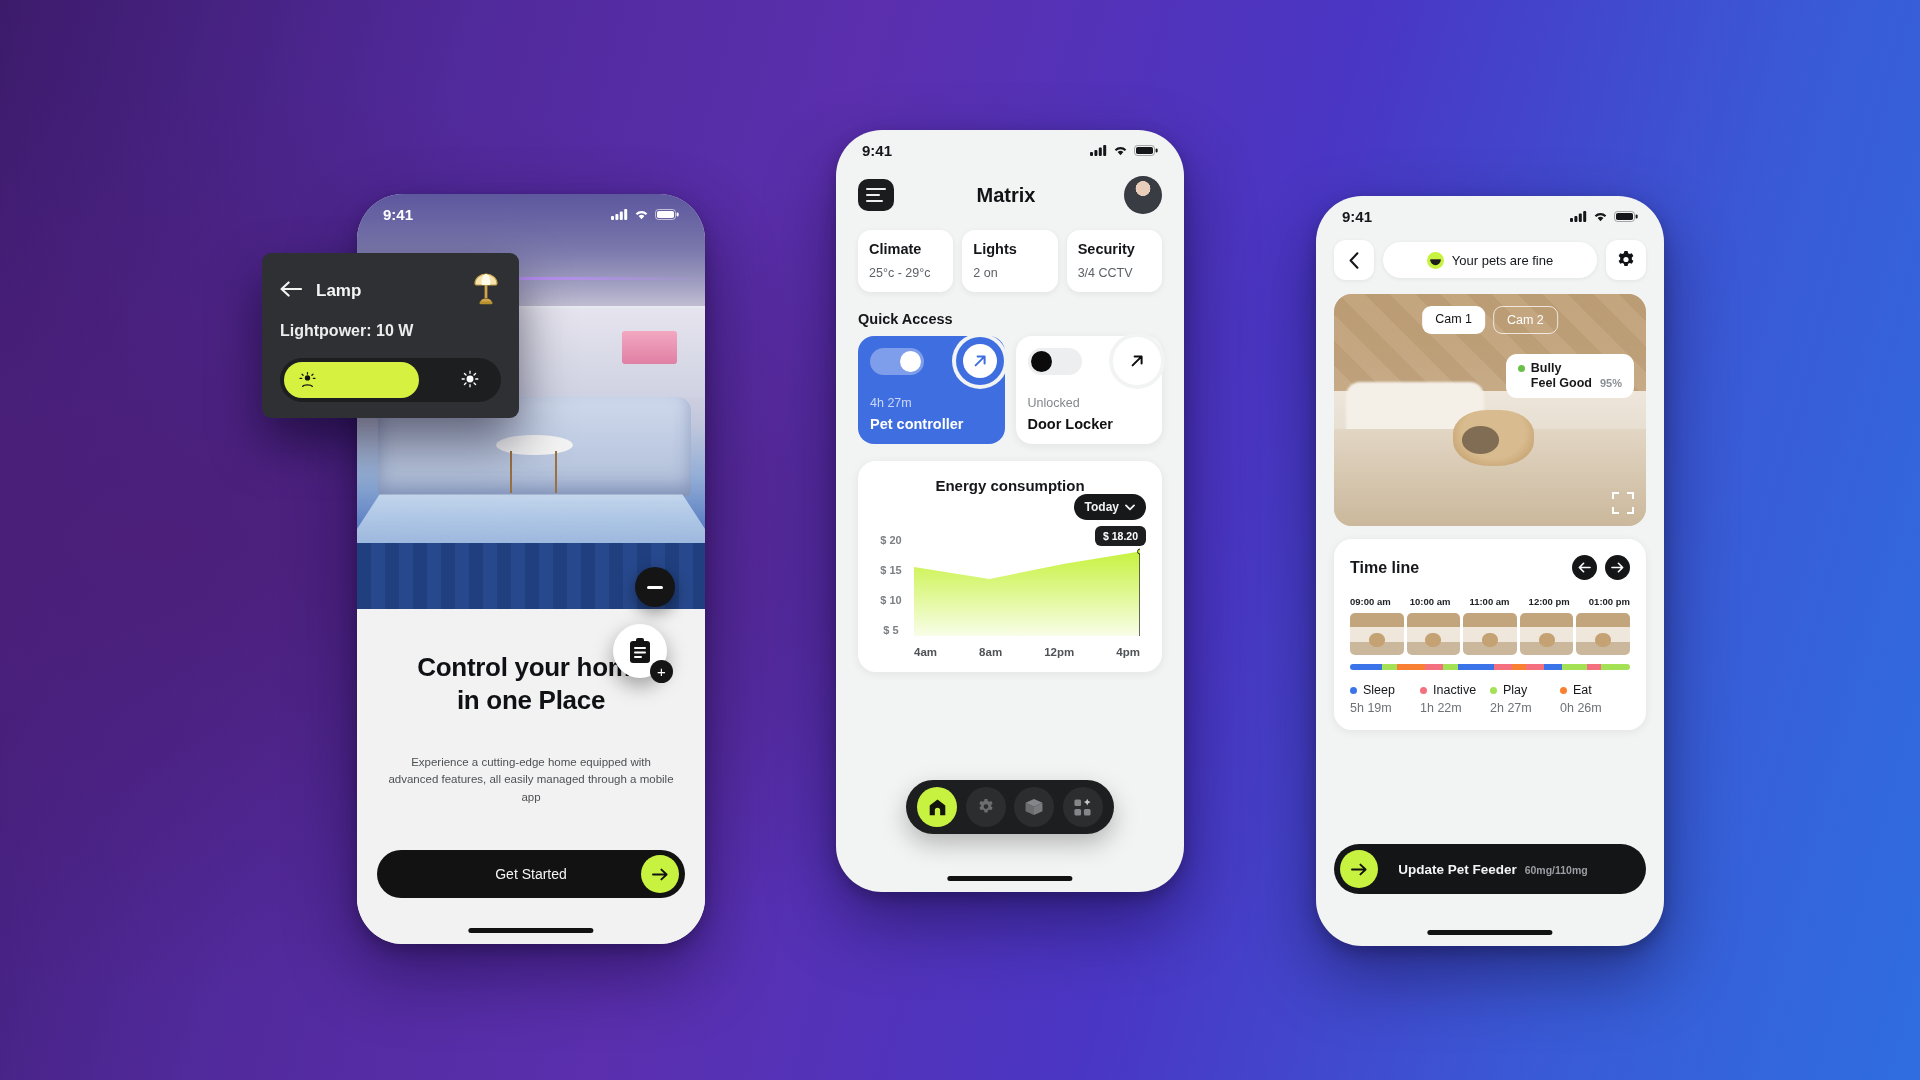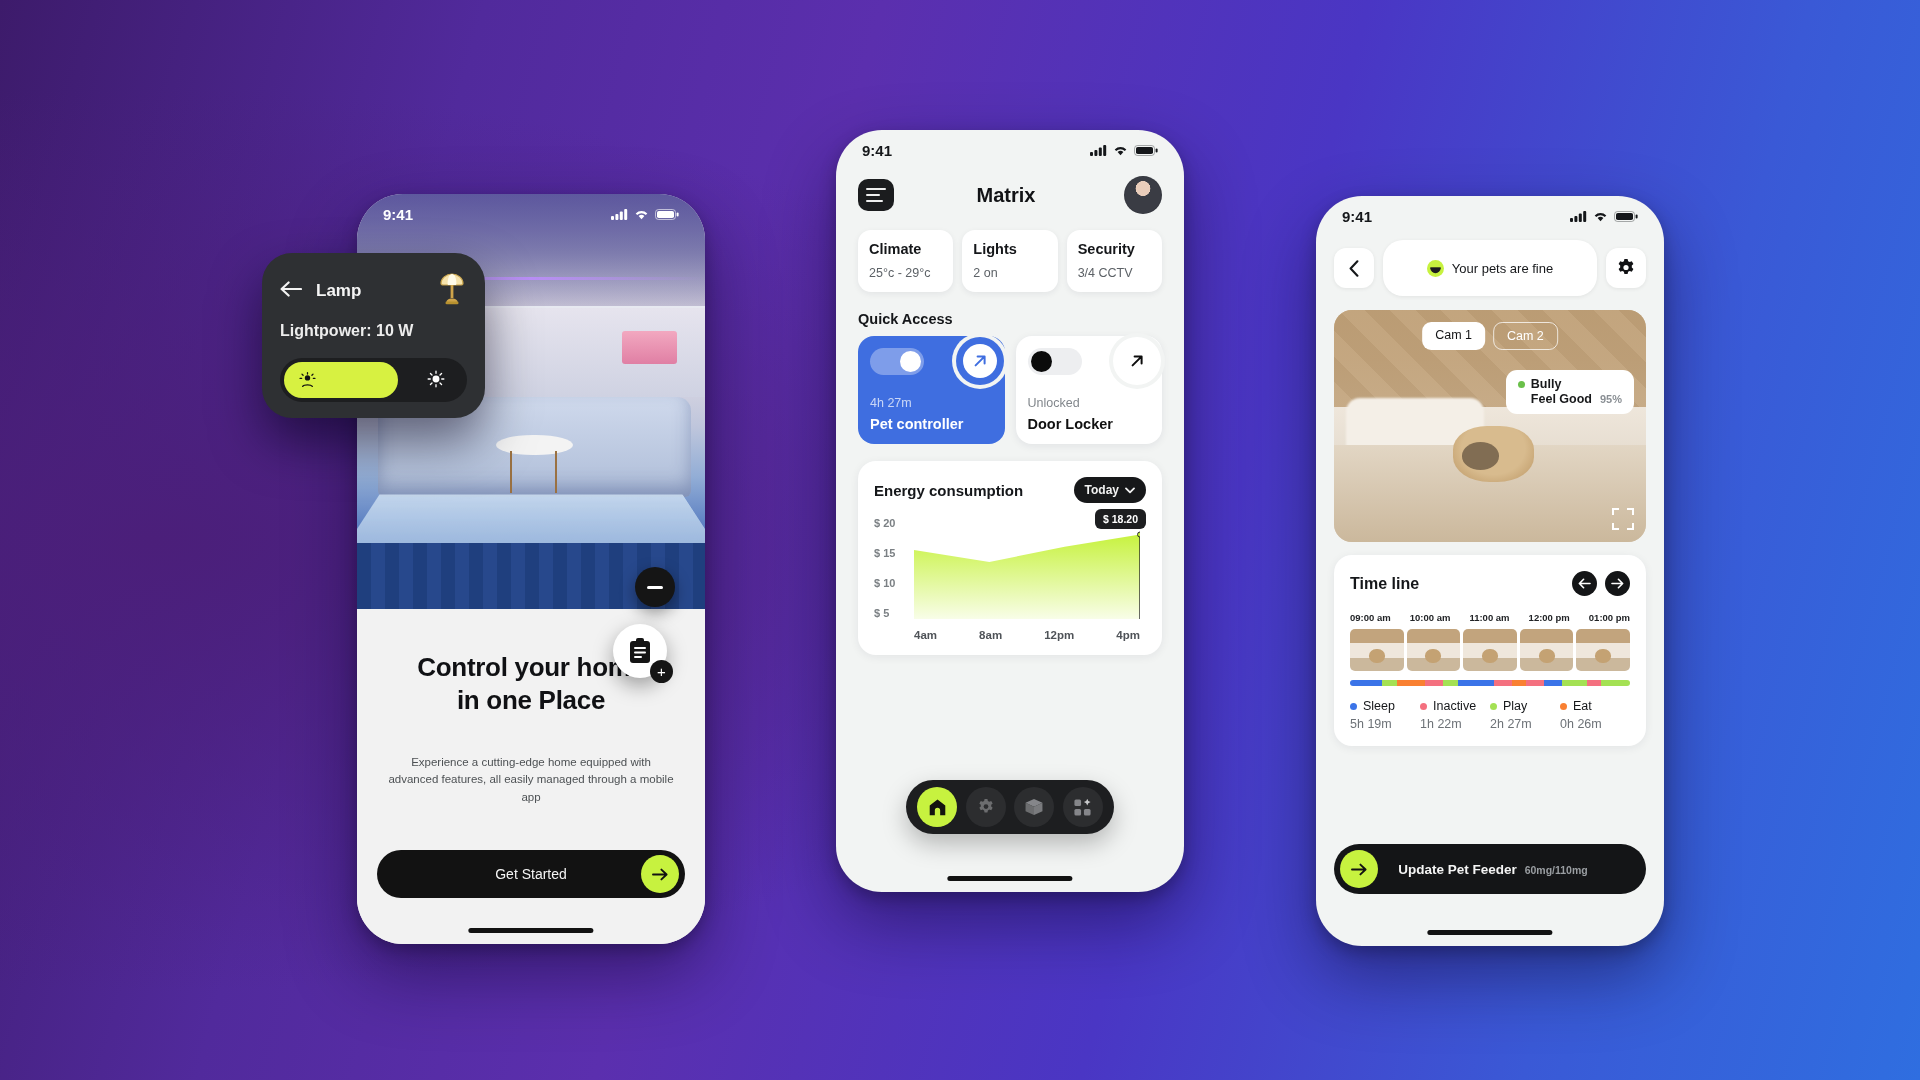--- a/index.html
+++ b/index.html
@@ -84,22 +84,22 @@
     position:absolute; left: 20px; right: 20px; bottom: 46px; height: 48px;
     background:#121212; border-radius: 26px; display:flex; align-items:center; justify-content:center;
     color:#f4f4f4; font-size:14px; font-weight:500;
   }
   .p1-cta .arrowdot {
     position:absolute; right: 6px; top: 5px; width: 38px; height: 38px; border-radius:50%;
     background:#c7f23f; display:flex; align-items:center; justify-content:center;
   }
   
   #lamp-card {
-    position:absolute; left: 262px; top: 253px; width: 223px; height: 165px;
-    background:#2e3033; border-radius: 30px; z-index: 20;
+    position:absolute; left: 262px; top: 253px; width: 257px; height: 165px;
+    background:#2e3033; border-radius: 9px; z-index: 20;
     box-shadow: 0 24px 50px rgba(5,0,25,.55);
     padding: 18px 18px 0 18px;
   }
   .lamp-row1 { display:flex; align-items:center; gap:14px; }
   .lamp-title { color:#f5f5f5; font-size:17px; font-weight:bold; }
   .lamp-emoji { margin-left:auto; font-size: 27px; line-height:1; }
   .lamp-power { color:#ededed; font-size:16px; font-weight:bold; margin-top: 12px; }
   .lamp-slider {
     margin-top: 18px; height: 44px; border-radius: 24px; background:#1d1e20;
     display:flex; align-items:center; position:relative; overflow:hidden;
@@ -157,25 +157,25 @@
               display:flex; align-items:center; justify-content:center; font-size:18px; }
   .qa.blue .qa-arrow { background:#fff; color:#3f6ee0; box-shadow: 0 0 0 7px #3f6ee0, 0 0 0 11px #f2f4f3; }
   .qa.white .qa-arrow { background:#fff; color:#0d0d0d; box-shadow: 0 0 0 7px #fff, 0 0 0 11px #f2f4f3; }
   .qa-sub { position:absolute; left:12px; bottom: 34px; font-size: 12.5px; }
   .qa-main { position:absolute; left:12px; bottom: 12px; font-size: 14.5px; font-weight:bold; }
   .qa.blue .qa-sub { color: rgba(255,255,255,.72); }
   .qa.blue .qa-main { color:#fff; }
   .qa.white .qa-sub { color:#82878c; }
   .qa.white .qa-main { color:#111; }
   .p2-chart { margin: 17px 22px 0; background:#fff; border-radius: 18px; padding: 16px 16px 14px; box-shadow:0 2px 10px rgba(30,30,60,.07); position:relative;}
-  .chart-head { display:flex; align-items:center; }
+  .chart-head { display:flex; align-items:center;flex-direction:column; }
   .chart-title { font-size: 15px; font-weight:bold; color:#15171a; }
   .chart-pill { margin-left:auto; background:#17181a; color:#f2f2f2; font-size: 12px; font-weight:600;
                 border-radius: 14px; padding: 6px 11px; display:flex; align-items:center; gap:6px; }
-  .chart-area { position:relative; height: 124px; margin-top: 14px; }
+  .chart-area { position:relative; height: 124px; margin-top: 14px; text-align: center; }
   .y-labels { position:absolute; left:0; top:0; bottom: 22px; width: 34px; display:flex; flex-direction:column; justify-content:space-between; }
   .y-labels span { font-size: 11px; color:#7b8084; font-weight:600;}
   .plot { position:absolute; left: 40px; right: 6px; top: 6px; bottom: 22px; }
   .x-labels { position:absolute; left: 40px; right: 6px; bottom: 0; display:flex; justify-content:space-between; }
   .x-labels span { font-size: 11.5px; color:#4f5358; font-weight:600;}
   .tooltip { position:absolute; background:#1d1e20; color:#fff; font-size: 10.5px; font-weight:600;
              padding: 4px 8px; border-radius: 6px; white-space:nowrap; }
   .p2-nav {
     position:absolute; left: 50%; transform:translateX(-50%); bottom: 58px;
     width: 208px; height: 54px; border-radius: 30px; background:#1d1e20;
@@ -183,21 +183,21 @@
     box-shadow: 0 10px 24px rgba(0,0,0,.25);
   }
   .nav-btn { width: 40px; height: 40px; border-radius:50%; background:#2c2d2f;
              display:flex; align-items:center; justify-content:center; }
   .nav-btn.active { background:#c7f23f; }
   
   #phone3 { left: 1316px; top: 196px; width: 348px; height: 750px; }
   .p3-head { display:flex; align-items:center; gap: 9px; padding: 4px 18px 0; }
   .p3-sq { width: 40px; height: 40px; background:#fff; border-radius: 12px;
            display:flex; align-items:center; justify-content:center; box-shadow:0 1px 4px rgba(0,0,0,.07);}
-  .p3-chip { flex:1; height: 56px; background:#fff; border-radius: 20px; display:flex; align-items:center;
+  .p3-chip { flex:1; height: 36px; background:#fff; border-radius: 20px; display:flex; align-items:center;
              justify-content:center; gap:8px; font-size: 13px; color:#15171a; box-shadow:0 1px 4px rgba(0,0,0,.07); }
   .chip-dot { width: 17px; height:17px; border-radius:50%; background:#c7f23f; display:flex; align-items:center; justify-content:center;}
   .p3-cam { margin: 14px 18px 0; height: 232px; border-radius: 18px; position:relative; overflow:hidden;
             background: linear-gradient(180deg,#c9ad86 0%, #d8c1a2 22%, #efe7dc 40%, #e6ddd0 62%, #d8c9b4 100%); }
   .cam-head {position:absolute; left:0; right:0; top:0; height: 42%;
              background: repeating-linear-gradient(45deg,#c2a47d 0 18px,#b99a72 18px 36px); opacity:.9;}
   .cam-pillow {position:absolute; left: 4%; top: 38%; width: 44%; height: 28%; background:#f4efe7; border-radius: 14px; filter: blur(1px);}
   .cam-bedding {position:absolute; left:0; right:0; bottom:0; height: 42%;
                 background: linear-gradient(180deg,#e2d6c4,#cbb89c);}
   .cam-dog {position:absolute; left: 38%; bottom: 26%; width: 26%; height: 24%;

